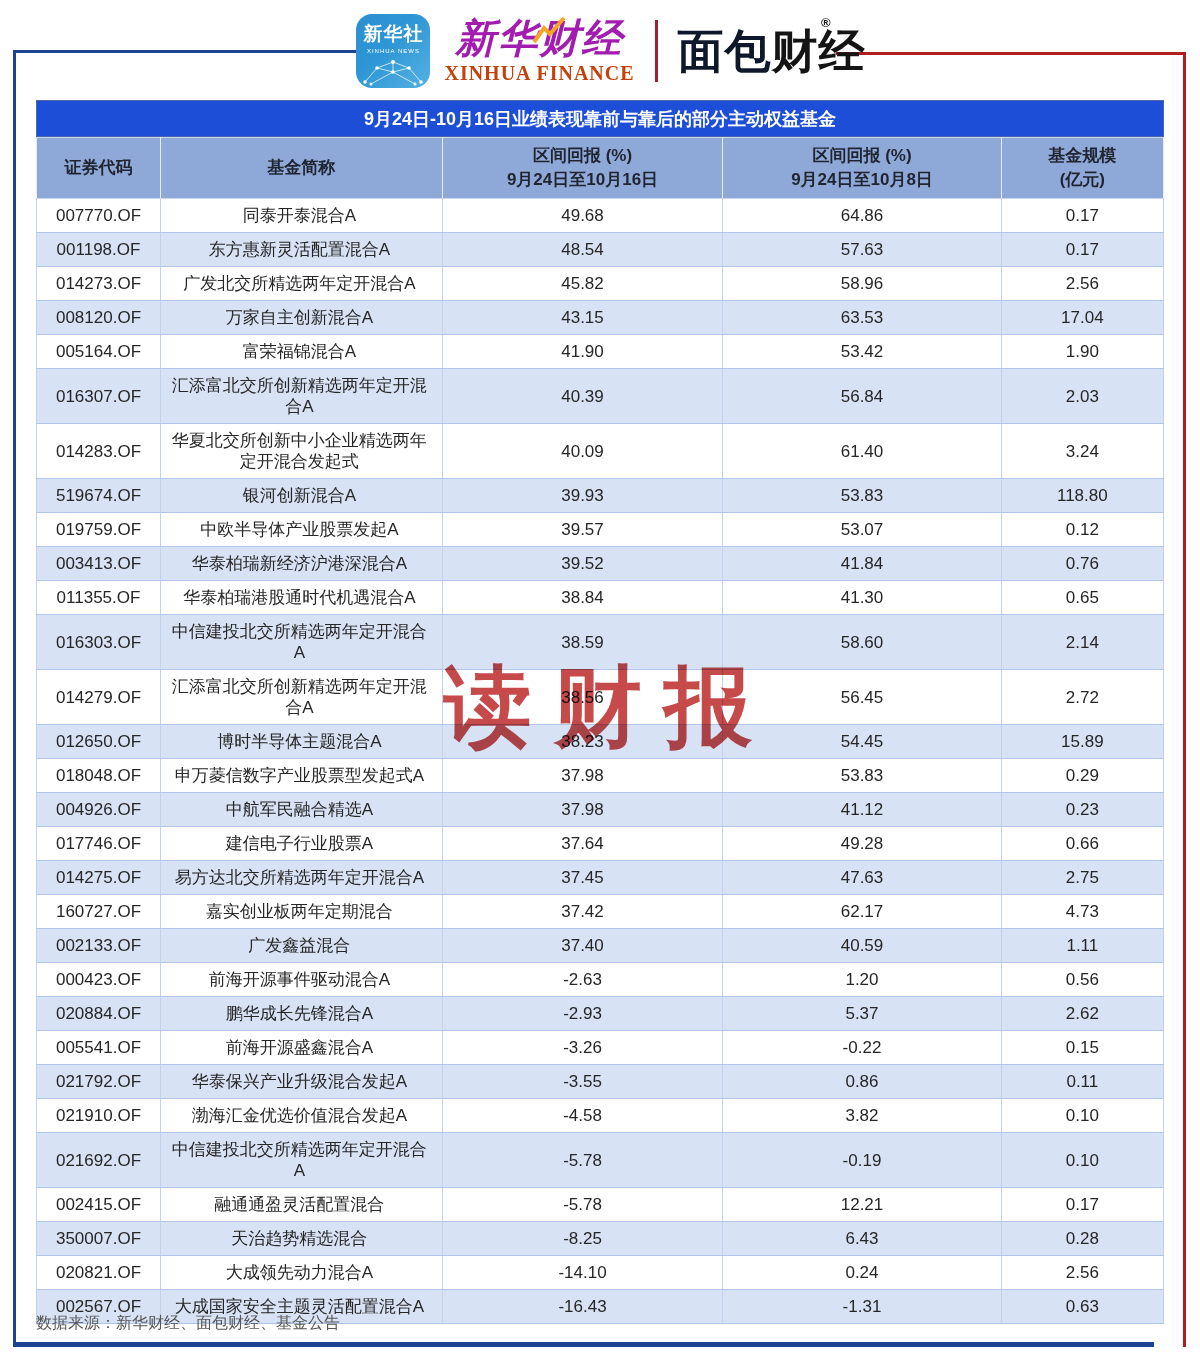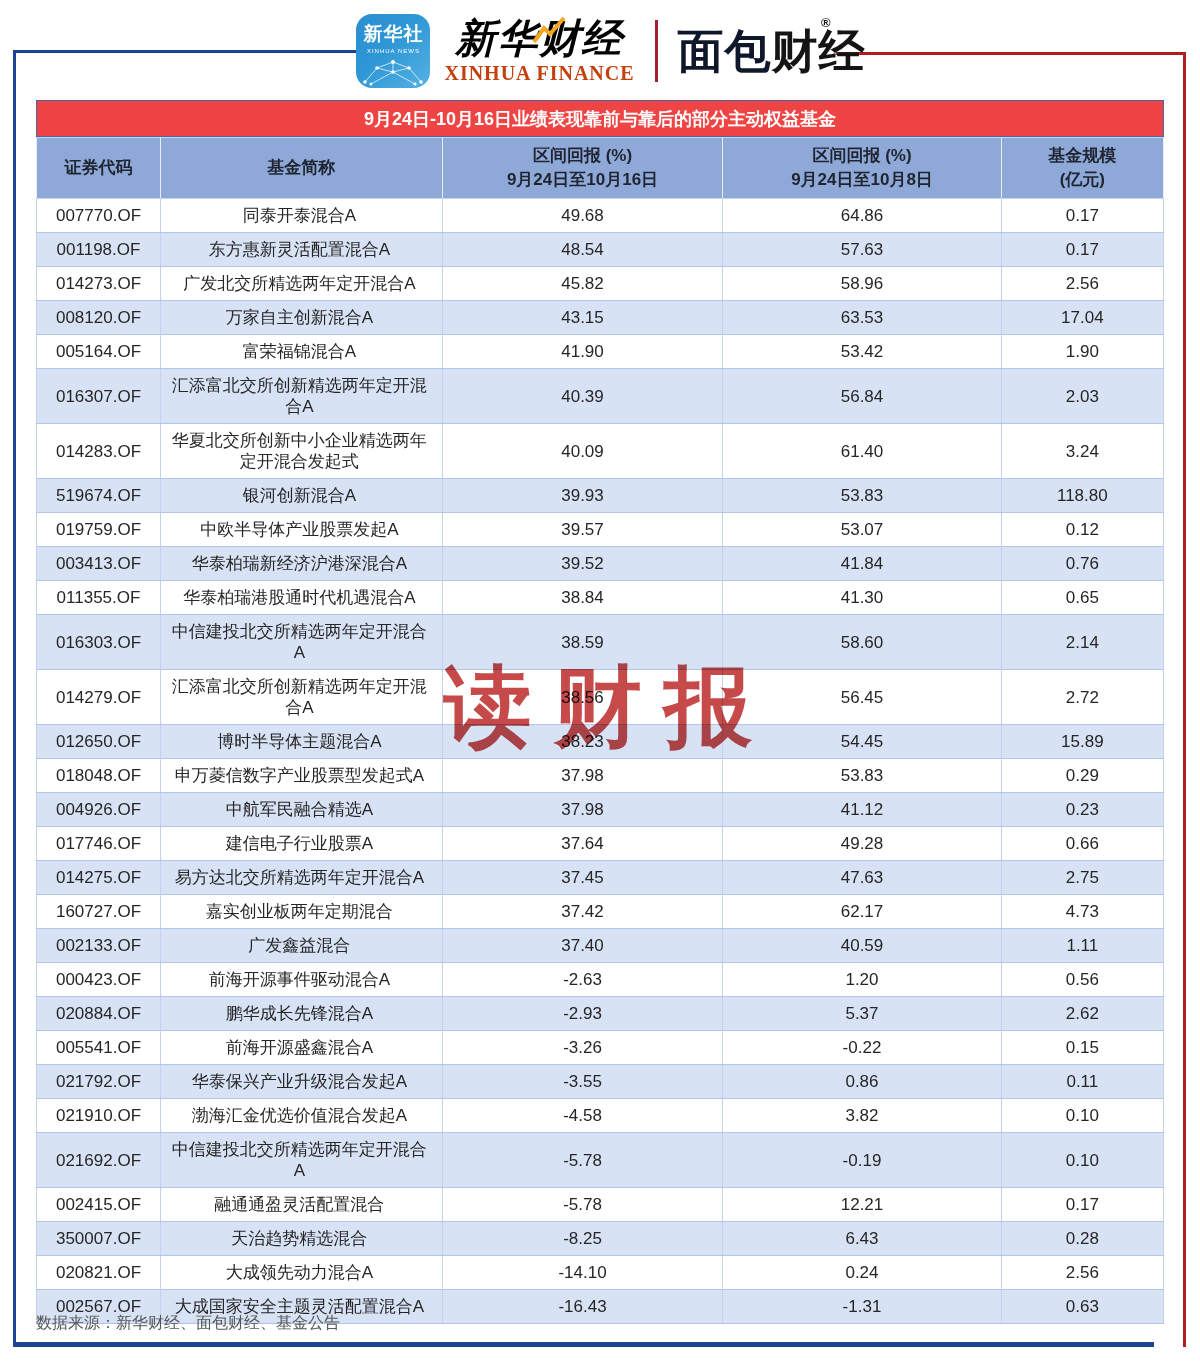--- a/index.html
+++ b/index.html
@@ -32,21 +32,21 @@
     background: linear-gradient(135deg, #2b8ecf 0%, #2f97d6 45%, #55b2e2 100%);
     display: flex; flex-direction: column; align-items: center;
     color: #fff; overflow: hidden; flex: none;
   }
   .app-icon .cn { font-size: 19px; font-weight: bold; letter-spacing: 1px; margin-top: 7px; }
   .app-icon .en { font-size: 6px; letter-spacing: 1px; margin-top: 1px; }
   .app-icon svg { margin-top: 2px; }
   .xf-block { margin-left: 14px; display: flex; flex-direction: column; align-items: center; }
   .xf-cn {
     font-size: 40px; font-weight: 900; font-style: italic;
-    color: #000000; letter-spacing: 2px; line-height: 1; position: relative;
+    color: #a21caf; letter-spacing: 2px; line-height: 1; position: relative;
   }
   .xf-cn .spark { position: absolute; right: 58px; top: -2px; }
   .xf-en {
     font-family: "Liberation Serif", serif;
     font-size: 20px; font-weight: bold; color: #c2410c; letter-spacing: 1px; margin-top: 4px;
   }
   .logo-divider { width: 3px; height: 62px; background: #a32033; margin: 0 20px; flex: none; }
   .bf-cn { font-size: 46px; font-weight: 900; line-height: 1; letter-spacing: 1px; position: relative; }
   .bf-red { color: #0f172a; }
   .bf-black { color: #141414; }
@@ -55,21 +55,21 @@
   
   .table-wrap { position: absolute; left: 36px; top: 100px; width: 1128px; z-index: 1; }
   table { width: 100%; border-collapse: collapse; table-layout: fixed; }
   col.c-code { width: 11%; }
   col.c-name { width: 25%; }
   col.c-r1   { width: 24.9%; }
   col.c-r2   { width: 24.7%; }
   col.c-size { width: 14.4%; }
 
   caption.table-title {
-    background: #ef4444; color: #ffffff;
+    background: #1d4ed8; color: #ffffff;
     font-size: 18px; font-weight: bold;
     height: 37px; line-height: 37px;
     caption-side: top; 
     border: 1px solid #4a66a6;
   }
   thead th {
     background: #8ea9d8; color: #1f2430;
     font-size: 17px; font-weight: bold;
     height: 61px; vertical-align: middle; text-align: center;
     border: 1px solid #c9d6ef;

